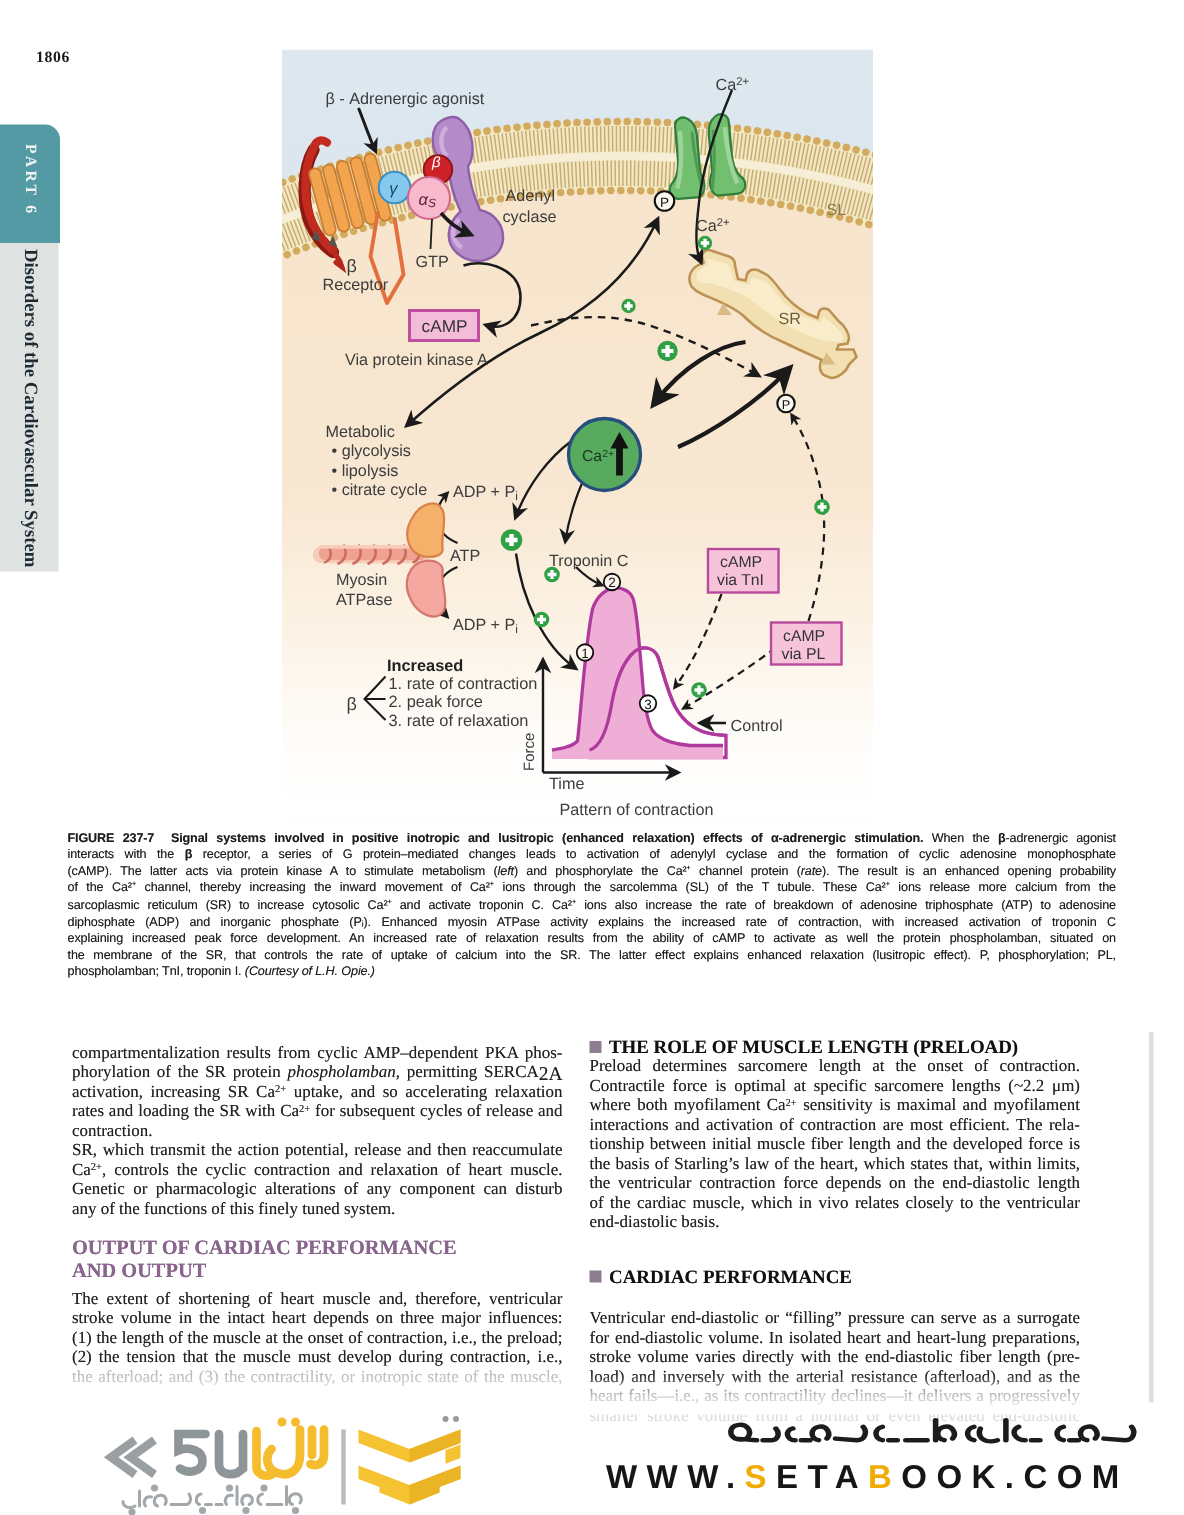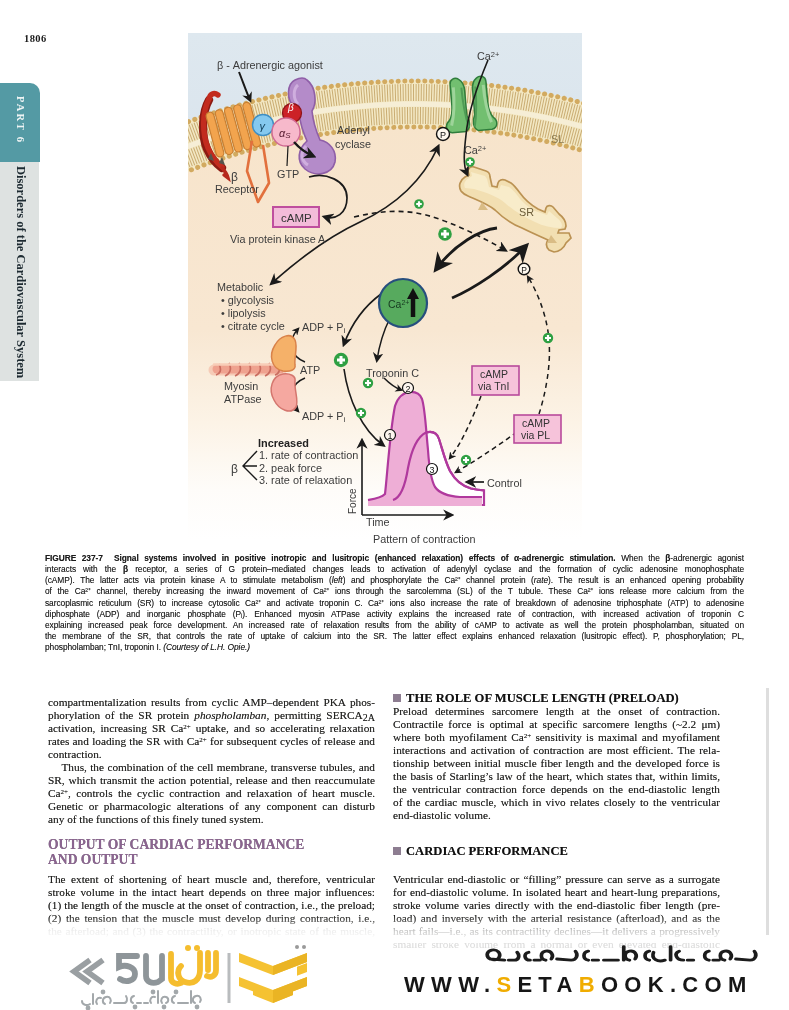--- a/index.html
+++ b/index.html
@@ -14,21 +14,21 @@
   font:bold 12.5px "Liberation Serif",serif;color:#1d2a31;}
 #caption{position:absolute;left:45px;top:553px;width:699px;font-family:"Liberation Sans",sans-serif;
   font-size:8.4px;line-height:11.15px;color:#1c1c1c;letter-spacing:-0.07px;text-shadow:0 0 .3px rgba(20,20,20,.5);}
 #caption .j{text-align:justify;text-align-last:justify;white-space:nowrap;}
 .col{position:absolute;width:327px;font-size:11.3px;line-height:13px;color:#21211f;text-shadow:0 0 .35px rgba(30,30,30,.55);}
 #colL{left:48px;top:696px;}
 #colR{left:393px;top:692px;}
 .col .j{text-align:justify;text-align-last:justify;}
 .col .l{text-align:left;}
 .col sup{font-size:7px;vertical-align:baseline;position:relative;top:-3px;line-height:4px;}
-.col sub{font-size:10px;vertical-align:baseline;position:relative;top:2px;line-height:4px;}
+.col sub{font-size:13px;vertical-align:baseline;position:relative;top:2px;line-height:4px;}
 .h1{font:bold 13.6px "Liberation Serif",serif;color:#8b6490;line-height:14.5px;letter-spacing:0;}
 .h2{font:bold 12.6px "Liberation Serif",serif;color:#111;line-height:13px;}
 .sq{display:inline-block;width:8px;height:8px;background:#8d7d91;margin-right:5px;position:relative;top:0px;}
 #fade{position:absolute;left:30px;top:916px;width:745px;height:27px;
   background:linear-gradient(to bottom,rgba(255,255,255,0) 0%,rgba(255,255,255,.75) 55%,#fff 100%);}
 #edgeline{position:absolute;left:766px;top:688px;width:3px;height:247px;background:#d6d6d6;opacity:.8;}
 #dots{position:absolute;left:295px;top:935px;width:14px;height:5px;}
 #dots i{display:inline-block;width:4px;height:4px;border-radius:2px;background:#9a9a9a;margin-right:3px;}
 #setabook{position:absolute;left:404px;top:972px;font:bold 22px "Liberation Sans",sans-serif;
   color:#161616;letter-spacing:6.3px;}
@@ -277,21 +277,20 @@
 <div class="j">the membrane of the SR, that controls the rate of uptake of calcium into the SR. The latter effect explains enhanced relaxation (lusitropic effect). P, phosphorylation; PL,</div>
 <div>phospholamban; TnI, troponin I. <i>(Courtesy of L.H. Opie.)</i></div>
 </div>
 
 <div id="colL" class="col">
 <div class="j">compartmentalization results from cyclic AMP–dependent PKA phos-</div>
 <div class="j">phorylation of the SR protein <i>phospholamban</i>, permitting SERCA<sub>2A</sub></div>
 <div class="j">activation, increasing SR Ca<sup>2+</sup> uptake, and so accelerating relaxation</div>
 <div class="j">rates and loading the SR with Ca<sup>2+</sup> for subsequent cycles of release and</div>
 <div class="l">contraction.</div>
-<div class="j">&nbsp;&nbsp;&nbsp;&nbsp;Thus, the combination of the cell membrane, transverse tubules, and</div>
 <div class="j">SR, which transmit the action potential, release and then reaccumulate</div>
 <div class="j">Ca<sup>2+</sup>, controls the cyclic contraction and relaxation of heart muscle.</div>
 <div class="j">Genetic or pharmacologic alterations of any component can disturb</div>
 <div class="l">any of the functions of this finely tuned system.</div>
 <div class="h1" style="margin-top:12px;">OUTPUT OF CARDIAC PERFORMANCE</div>
 <div class="h1">AND OUTPUT</div>
 <div class="j" style="margin-top:6px;">The extent of shortening of heart muscle and, therefore, ventricular</div>
 <div class="j">stroke volume in the intact heart depends on three major influences:</div>
 <div class="j">(1) the length of the muscle at the onset of contraction, i.e., the preload;</div>
 <div class="j">(2) the tension that the muscle must develop during contraction, i.e.,</div>
@@ -301,21 +300,21 @@
 <div id="colR" class="col">
 <div class="h2"><span class="sq"></span>THE ROLE OF MUSCLE LENGTH (PRELOAD)</div>
 <div class="j">Preload determines sarcomere length at the onset of contraction.</div>
 <div class="j">Contractile force is optimal at specific sarcomere lengths (~2.2 μm)</div>
 <div class="j">where both myofilament Ca<sup>2+</sup> sensitivity is maximal and myofilament</div>
 <div class="j">interactions and activation of contraction are most efficient. The rela-</div>
 <div class="j">tionship between initial muscle fiber length and the developed force is</div>
 <div class="j">the basis of Starling’s law of the heart, which states that, within limits,</div>
 <div class="j">the ventricular contraction force depends on the end-diastolic length</div>
 <div class="j">of the cardiac muscle, which in vivo relates closely to the ventricular</div>
-<div class="l">end-diastolic volume.</div>
+<div class="l">end-diastolic basis.</div>
 <div class="h2" style="margin-top:23px;margin-bottom:15px;"><span class="sq"></span>CARDIAC PERFORMANCE</div>
 <div class="j">Ventricular end-diastolic or “filling” pressure can serve as a surrogate</div>
 <div class="j">for end-diastolic volume. In isolated heart and heart-lung preparations,</div>
 <div class="j">stroke volume varies directly with the end-diastolic fiber length (pre-</div>
 <div class="j">load) and inversely with the arterial resistance (afterload), and as the</div>
 <div class="j">heart fails—i.e., as its contractility declines—it delivers a progressively</div>
 <div class="j" style="opacity:.15;">smaller stroke volume from a normal or even elevated end-diastolic</div>
 </div>
 
 <div id="fade"></div>

